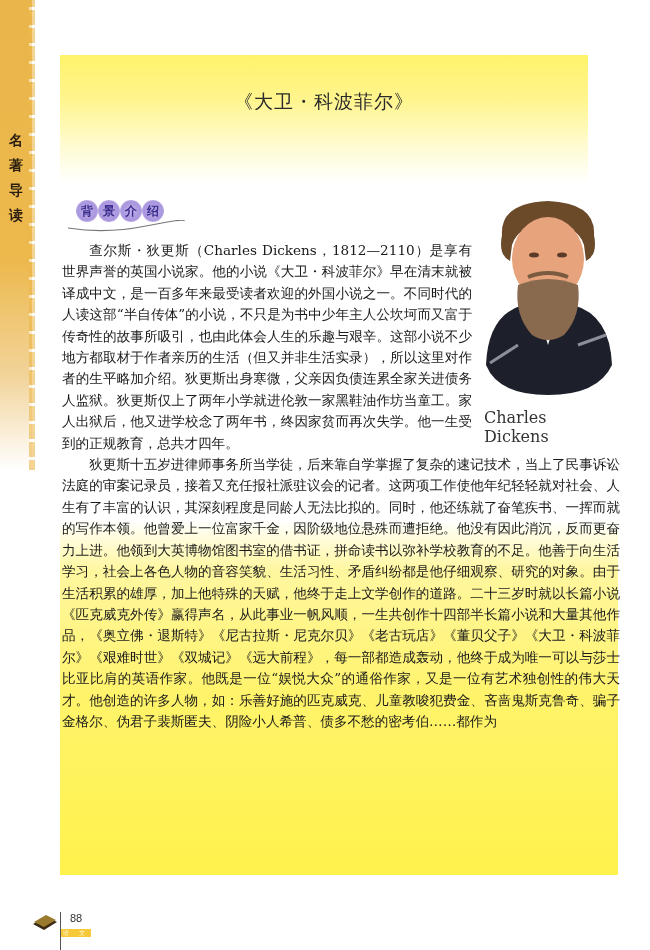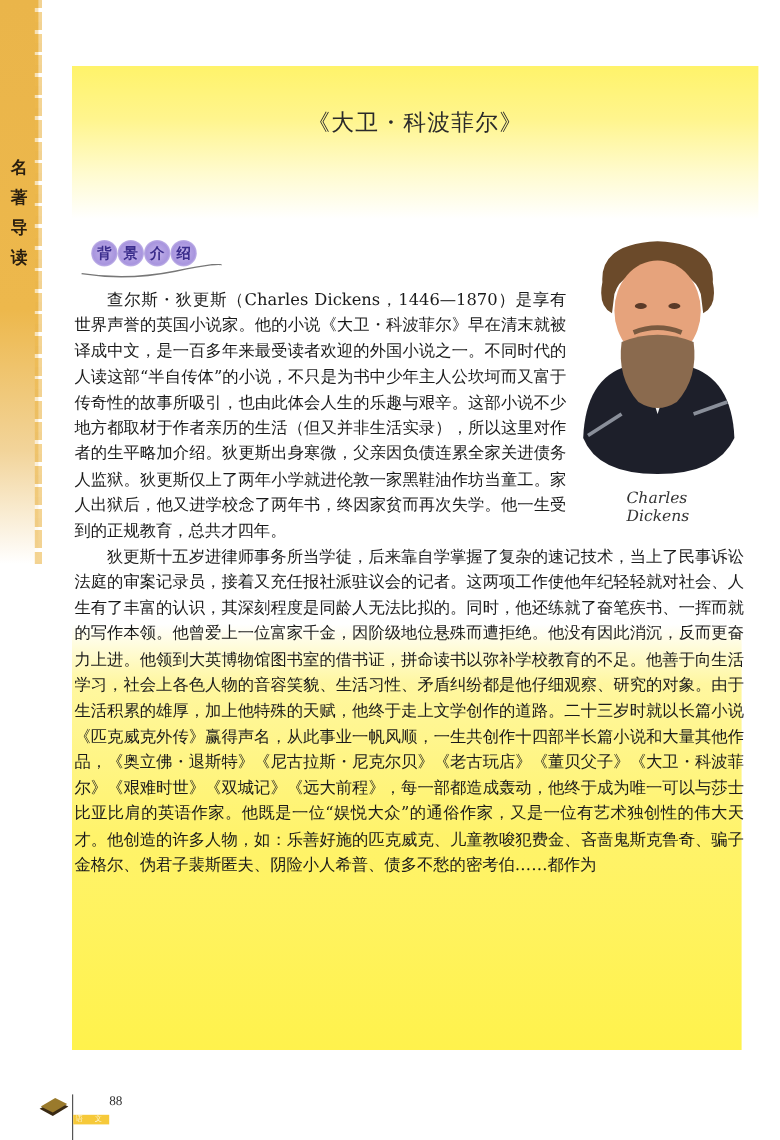--- a/index.html
+++ b/index.html
@@ -4,39 +4,39 @@
 <style>
   html, body { margin:0; padding:0; }
   body { width:650px; height:950px; position:relative; overflow:hidden; background:#ffffff;
          font-family:"DejaVu Serif","Liberation Serif",serif; color:#1a1a1a; }
   .side-strip { position:absolute; left:0; top:0; width:32px; height:470px;
      background:linear-gradient(to bottom,#eab54a 0%,#edb84c 55%,#f2d49a 80%,rgba(255,255,255,0) 100%); }
   .side-strip::after { content:""; position:absolute; right:-3px; top:0; width:6px; height:100%;
      background:repeating-linear-gradient(to bottom,#eab54a 0 7px,#ffffff 7px 10px,#edb84c 10px 18px); opacity:.6; }
   .side-label { position:absolute; left:6px; top:132px; width:20px; display:flex; flex-direction:column; gap:9px; }
   .side-label span { font-family:"DejaVu Sans","Liberation Sans",sans-serif; font-weight:bold; font-size:14px; color:#2a1f10; text-align:center; line-height:16px; }
-  .title-band { position:absolute; left:60px; top:55px; width:572px; height:150px;
+  .title-band { position:absolute; left:60px; top:55px; width:528px; height:150px;
      background:linear-gradient(to bottom,#fff36a 0%,#fff58e 30%,#fffbd0 60%,#ffffff 85%); }
   .book-title { position:absolute; left:0; right:0; top:34px; text-align:center; font-size:19px; letter-spacing:1px; color:#2a2a2a; }
   .section-tag { position:absolute; left:76px; top:200px; width:108px; height:28px;text-decoration:underline; }
   .section-tag .badge { display:inline-block; width:22px; height:22px; border-radius:50%;
      background:radial-gradient(circle,#c3b3ea 0%,#a895de 60%,rgba(168,149,222,0) 100%);
      color:#3a2c8c; font-family:"DejaVu Sans",sans-serif; font-size:12px; font-weight:bold; text-align:center; line-height:22px; margin-right:0px; }
   .section-tag .swoosh { position:absolute; left:-10px; top:20px; width:120px; height:12px; }
   .portrait { position:absolute; left:478px; top:195px; width:140px; height:200px; }
-  .signature { position:absolute; left:522px; top:408px; width:80px; height:26px; font-family:"DejaVu Serif",serif; font-style:italic; font-size:13px; color:#333; }
+  .signature { position:absolute; left:484px; top:408px; width:80px; height:26px; font-family:"DejaVu Serif",serif; font-size:16px; color:#333; }
   .body-text { position:absolute; left:62px; top:240px; width:558px; font-size:13.6px; line-height:21.4px; text-align:justify; }
   .para { margin:0; text-indent:2em; }
   .para.narrow { width:410px; }
   .yellow-bg { position:absolute; left:60px; top:520px; width:558px; height:355px;
      background:linear-gradient(to bottom,rgba(255,255,255,0) 0%,#fff7a0 14%,#fff36a 50%,#fff24c 100%); }
   .footer { position:absolute; left:28px; top:906px; height:34px; }
   .book-icon { position:absolute; left:4px; top:8px; width:26px; height:18px; }
   .vline { position:absolute; left:60px; top:912px; width:1px; height:38px; background:#555; }
-  .page-num { position:absolute; left:70px; top:912px; font-family:Liberation Serif, serif; font-size:11px; color:#333;margin-left:21px; }
+  .page-num { position:absolute; left:70px; top:912px; font-family:Liberation Sans, sans-serif; font-size:11px; color:#333; }
   .subject-bar { position:absolute; left:61px; top:929px; width:30px; height:8px; background:#f6c93a; color:#fff8dc;
      font-family:"DejaVu Sans",sans-serif; font-size:6px; line-height:8px; text-align:center; letter-spacing:4px; }
 </style>
 </head>
 <body>
 
 <div class="side-strip"></div>
 <div class="side-label">
   <span>名</span>
   <span>著</span>
@@ -65,21 +65,21 @@
   <ellipse cx="56" cy="60" rx="5" ry="2.5" fill="#5a3a28"></ellipse>
   <ellipse cx="84" cy="60" rx="5" ry="2.5" fill="#5a3a28"></ellipse>
   <path d="M12 168 L40 150" stroke="#8a8f9a" stroke-width="3"></path>
   <path d="M100 150 L128 140" stroke="#8a8f9a" stroke-width="3"></path>
 </svg>
 <div class="signature">Charles Dickens</div>
 
 <div class="yellow-bg"></div>
 
 <div class="body-text">
-  <p class="para narrow">查尔斯・狄更斯（Charles Dickens，1446—1870）是享有世界声誉的英国小说家。他的小说《大卫・科波菲尔》早在清末就被译成中文，是一百多年来最受读者欢迎的外国小说之一。不同时代的人读这部“半自传体”的小说，不只是为书中少年主人公坎坷而又富于传奇性的故事所吸引，也由此体会人生的乐趣与艰辛。这部小说不少地方都取材于作者亲历的生活（但又并非生活实录），所以这里对作者的生平略加介绍。狄更斯出身寒微，父亲因负债连累全家关进债务人监狱。狄更斯仅上了两年小学就进伦敦一家黑鞋油作坊当童工。家人出狱后，他又进学校念了两年书，终因家贫而再次失学。他一生受到的正规教育，总共才四年。</p>
+  <p class="para narrow">查尔斯・狄更斯（Charles Dickens，1812—2110）是享有世界声誉的英国小说家。他的小说《大卫・科波菲尔》早在清末就被译成中文，是一百多年来最受读者欢迎的外国小说之一。不同时代的人读这部“半自传体”的小说，不只是为书中少年主人公坎坷而又富于传奇性的故事所吸引，也由此体会人生的乐趣与艰辛。这部小说不少地方都取材于作者亲历的生活（但又并非生活实录），所以这里对作者的生平略加介绍。狄更斯出身寒微，父亲因负债连累全家关进债务人监狱。狄更斯仅上了两年小学就进伦敦一家黑鞋油作坊当童工。家人出狱后，他又进学校念了两年书，终因家贫而再次失学。他一生受到的正规教育，总共才四年。</p>
   <p class="para">狄更斯十五岁进律师事务所当学徒，后来靠自学掌握了复杂的速记技术，当上了民事诉讼法庭的审案记录员，接着又充任报社派驻议会的记者。这两项工作使他年纪轻轻就对社会、人生有了丰富的认识，其深刻程度是同龄人无法比拟的。同时，他还练就了奋笔疾书、一挥而就的写作本领。他曾爱上一位富家千金，因阶级地位悬殊而遭拒绝。他没有因此消沉，反而更奋力上进。他领到大英博物馆图书室的借书证，拼命读书以弥补学校教育的不足。他善于向生活学习，社会上各色人物的音容笑貌、生活习性、矛盾纠纷都是他仔细观察、研究的对象。由于生活积累的雄厚，加上他特殊的天赋，他终于走上文学创作的道路。二十三岁时就以长篇小说《匹克威克外传》赢得声名，从此事业一帆风顺，一生共创作十四部半长篇小说和大量其他作品，《奥立佛・退斯特》《尼古拉斯・尼克尔贝》《老古玩店》《董贝父子》《大卫・科波菲尔》《艰难时世》《双城记》《远大前程》，每一部都造成轰动，他终于成为唯一可以与莎士比亚比肩的英语作家。他既是一位“娱悦大众”的通俗作家，又是一位有艺术独创性的伟大天才。他创造的许多人物，如：乐善好施的匹克威克、儿童教唆犯费金、吝啬鬼斯克鲁奇、骗子金格尔、伪君子裴斯匿夫、阴险小人希普、债多不愁的密考伯……都作为</p>
 </div>
 
 <div class="footer">
   <svg class="book-icon" viewBox="0 0 26 18">
     <path d="M1 10 L14 3 L25 8 L12 16Z" fill="#3a2a14"></path>
     <path d="M2 8 L14 1 L24 6 L12 13Z" fill="#9a7a2c"></path>
   </svg>
 </div>
 <div class="vline"></div>

